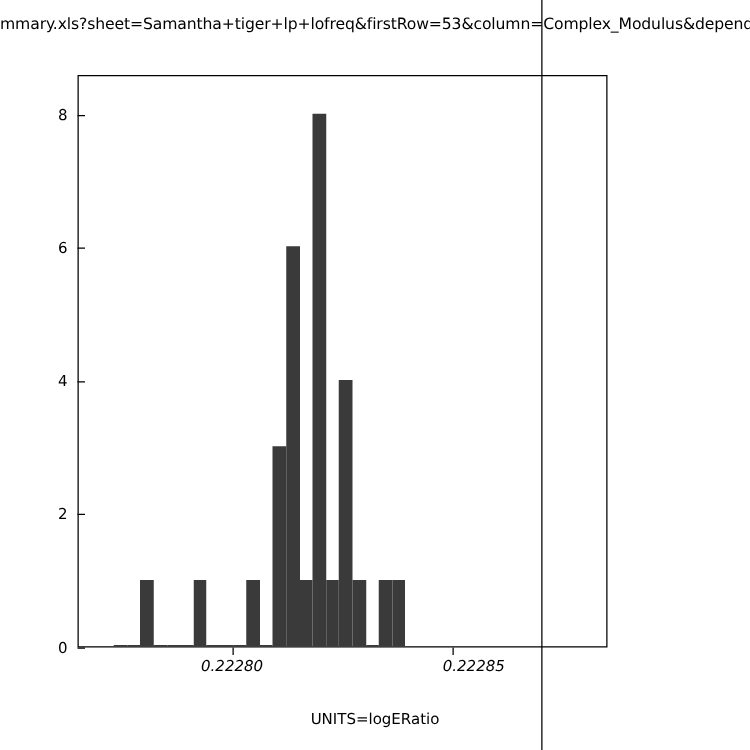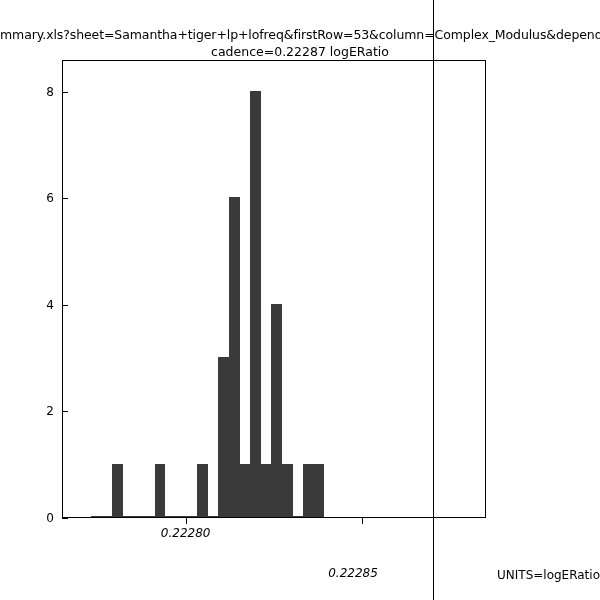--- a/index.html
+++ b/index.html
@@ -17,21 +17,21 @@
   }
   #figure {
     position: absolute;
     left: 0; top: 0;
     width: 600px;
     height: 600px;
   }
   .title-block {
     position: absolute;
     left: 0;
-    top: 26px;
+    top: 10px;
     width: 600px;
     text-align: center;
     font-size: 12.5px;
     line-height: 17px;
     white-space: nowrap;
   }
   .title-line1 {
     display: block;
     letter-spacing: -0.1px;
   }
@@ -85,38 +85,37 @@
     font-size: 12px;
     text-align: center;
     transform: translateX(-50%);
     font-style: italic;
   }
   .xaxis-title {
     position: absolute;
     top: 568px;
     left: 0;
     width: 600px;
-    text-align: right;
+    text-align: center;
     font-size: 12px;
   }
   .vline {
     position: absolute;
     top: 0;
     width: 1px;
     background: #000000;
   }
 </style>
 </head>
 <body>
 
 <div id="figure">
 
   <div class="title-block">
     <span class="title-line1">mmary.xls?sheet=Samantha+tiger+lp+lofreq&amp;firstRow=53&amp;column=Complex_Modulus&amp;depend</span>
-    <span class="title-line2">cadence=0.22287 logERatio</span>
   </div>
 
   <div class="plot-frame">
     <div class="bars-layer" id="bars-layer">
         <div class="bar" style="left: 28.2667px; width: 10.6px; height: 1px;"></div>
         <div class="bar" style="left: 38.8667px; width: 10.6px; height: 1px;"></div>
         <div class="bar" style="left: 49.4667px; width: 10.6px; height: 53.2558px;"></div>
         <div class="bar" style="left: 60.0667px; width: 10.6px; height: 1px;"></div>
         <div class="bar" style="left: 70.6667px; width: 10.6px; height: 1px;"></div>
         <div class="bar" style="left: 81.2667px; width: 10.6px; height: 1px;"></div>
@@ -148,21 +147,21 @@
       <div class="ytick-label" style="top: 304.977px; left: 4px; width: 50px;">4</div>
       <div class="ytick-mark" style="top: 198.465px;"></div>
       <div class="ytick-label" style="top: 198.465px; left: 4px; width: 50px;">6</div>
       <div class="ytick-mark" style="top: 91.9535px;"></div>
       <div class="ytick-label" style="top: 91.9535px; left: 4px; width: 50px;">8</div>
     </div>
   <div id="x-axis">
       <div class="xtick-mark" style="left: 185.667px;"></div>
       <div class="xtick-label" style="left: 185.667px;">0.22280</div>
       <div class="xtick-mark" style="left: 362.333px;"></div>
-      <div class="xtick-label" style="left: 353px; margin-top: 40px;">0.22285</div>
+      <div class="xtick-label" style="left: 379px;">0.22285</div>
     </div>
   <div id="annotations">
       <div class="vline" style="left: 433px; top: 0px; height: 600px;"></div>
     </div>
 
   <div class="xaxis-title">UNITS=logERatio</div>
 
 </div>
 
 </body></html>

